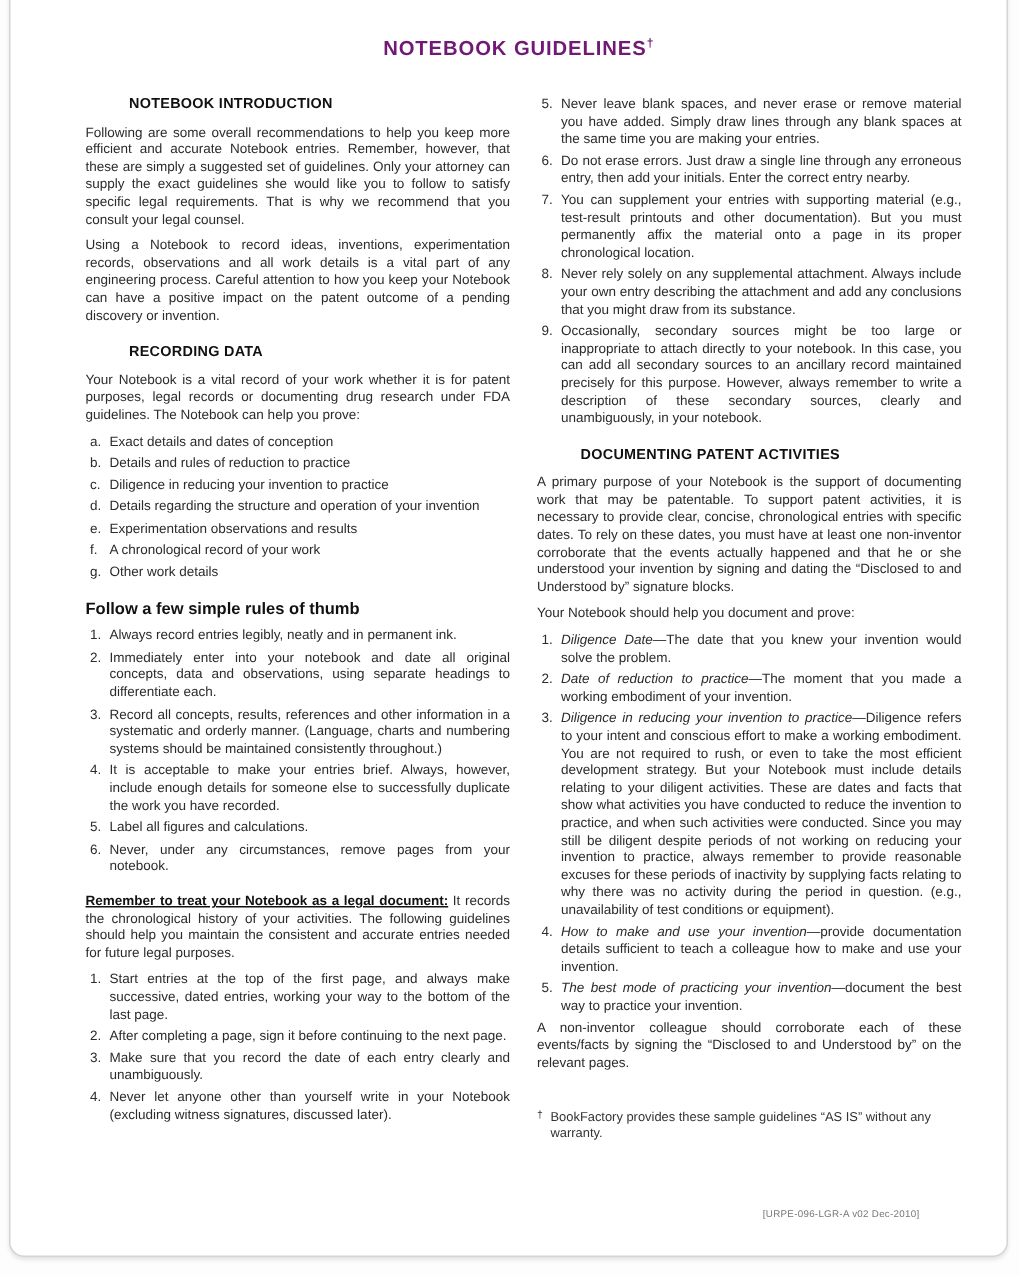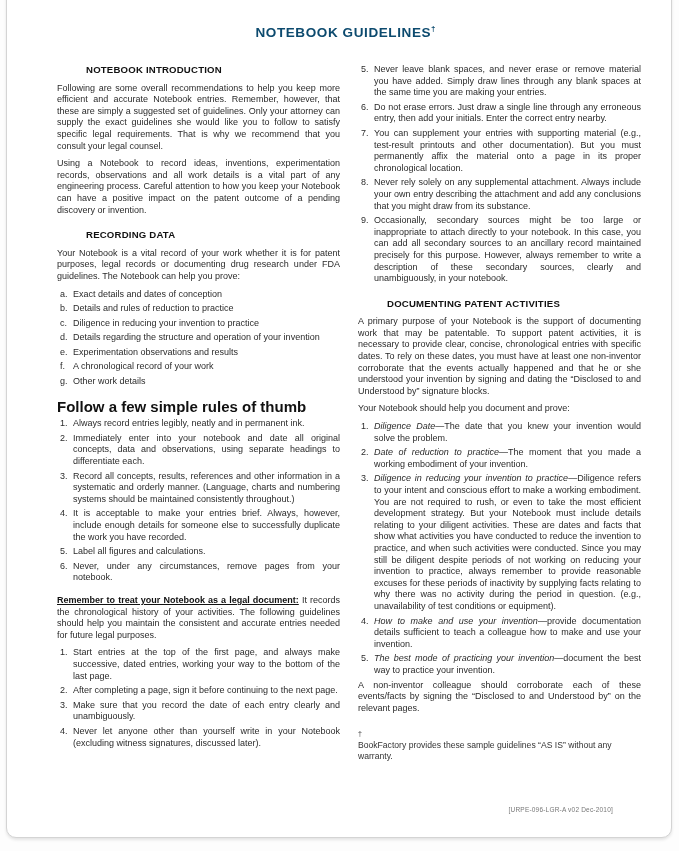--- a/index.html
+++ b/index.html
@@ -9,45 +9,45 @@
     color:#2b2b2b;overflow:hidden;
     -webkit-font-smoothing:antialiased;
   }
   .sheet{
     position:absolute;left:6px;right:7px;top:-14px;bottom:13px;
     background:#fff;border:1px solid #d4d4d4;border-radius:10px;
     box-shadow:0 2px 3px rgba(0,0,0,.10);
   }
   .page-title{
     position:absolute;top:24px;left:0;right:12px;text-align:center;
-    font-size:13.5px;font-weight:bold;color:#0c4a6e;letter-spacing:.6px;margin-left:24px;
+    font-size:13.5px;font-weight:bold;color:#701a75;letter-spacing:.6px;margin-left:24px;
   }
   .page-title sup{font-size:8px;letter-spacing:0;}
   .cols{
     position:absolute;top:64px;left:57px;width:584px;
     display:flex;gap:18px;
   }
   .col{width:283px;flex:none;font-size:9px;line-height:11.6px;}
   h2{
     font-size:9.6px;font-weight:bold;color:#111;letter-spacing:.2px;
     margin:13px 0 7px 0;
     padding-left:29px;
   }
   h2.first{margin-top:0;}
   h3{
-    font-size:15px;font-weight:bold;color:#111;
+    font-size:11px;font-weight:bold;color:#111;
     margin:13px 0 6px 0;
   }
   p{margin:0 0 6px 0;text-align:justify;}
   .li{display:flex;margin:0 0 3px 0;}
   .li .mk{flex:none;width:16px;padding-left:3px;box-sizing:border-box;}
   .li .tx{flex:1;text-align:justify;}
   .lead-b{font-weight:bold;color:#111;text-decoration:underline;}
   .legal-p{margin-top:11px;}
-  .footnote{display:flex;margin-top:15px;font-size:8.6px;line-height:11px;color:#333;flex-direction:column;}
+  .footnote{display:flex;margin-top:25px;font-size:8.6px;line-height:11px;color:#333;}
   .footnote .fmk{flex:none;width:9px;font-size:7px;position:relative;top:-1px;}
   .footnote .ftx{flex:1;}
   .footer-code{
     position:absolute;top:806px;right:66px;
     font-size:6.5px;color:#777;letter-spacing:.2px;
   }
 </style>
 </head>
 <body>
 

